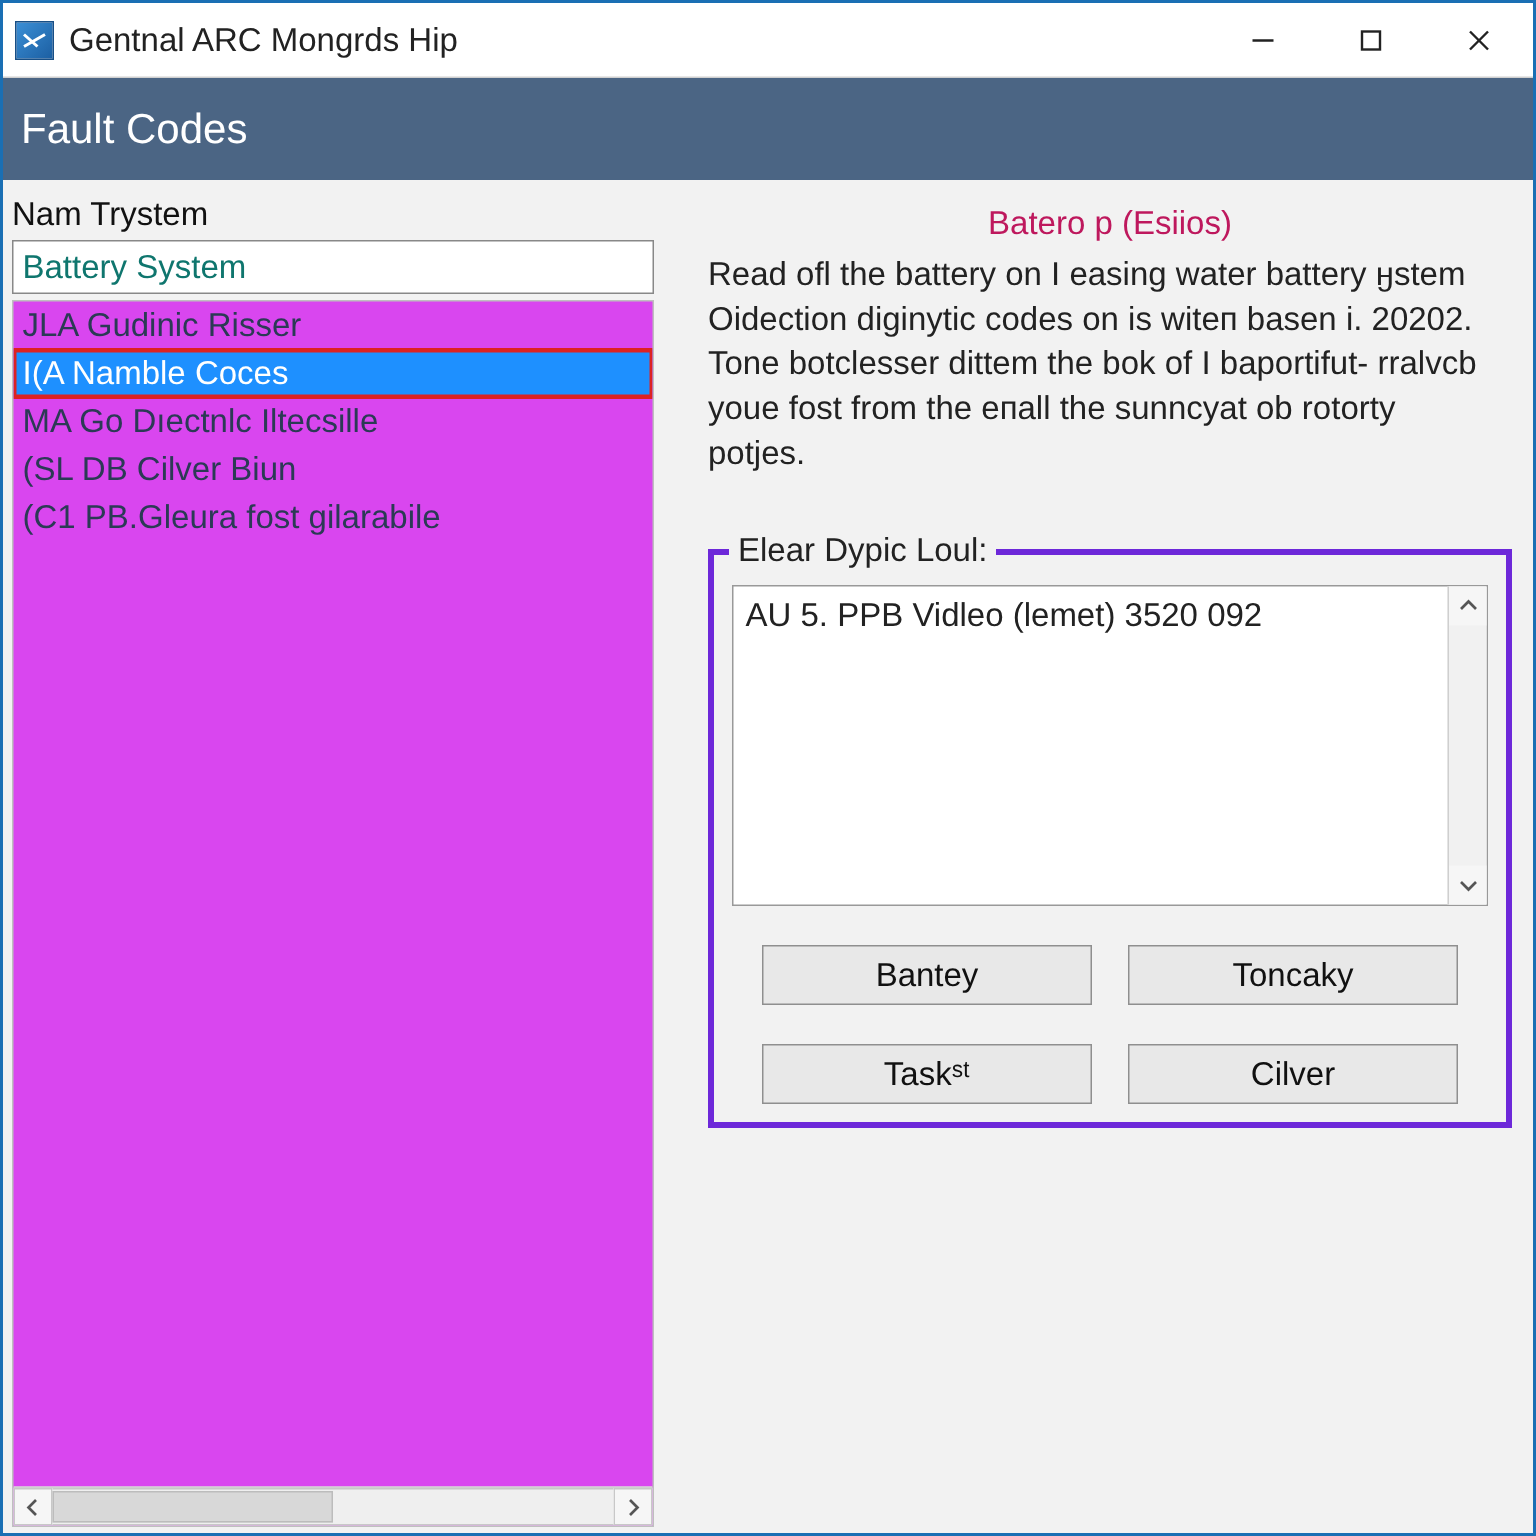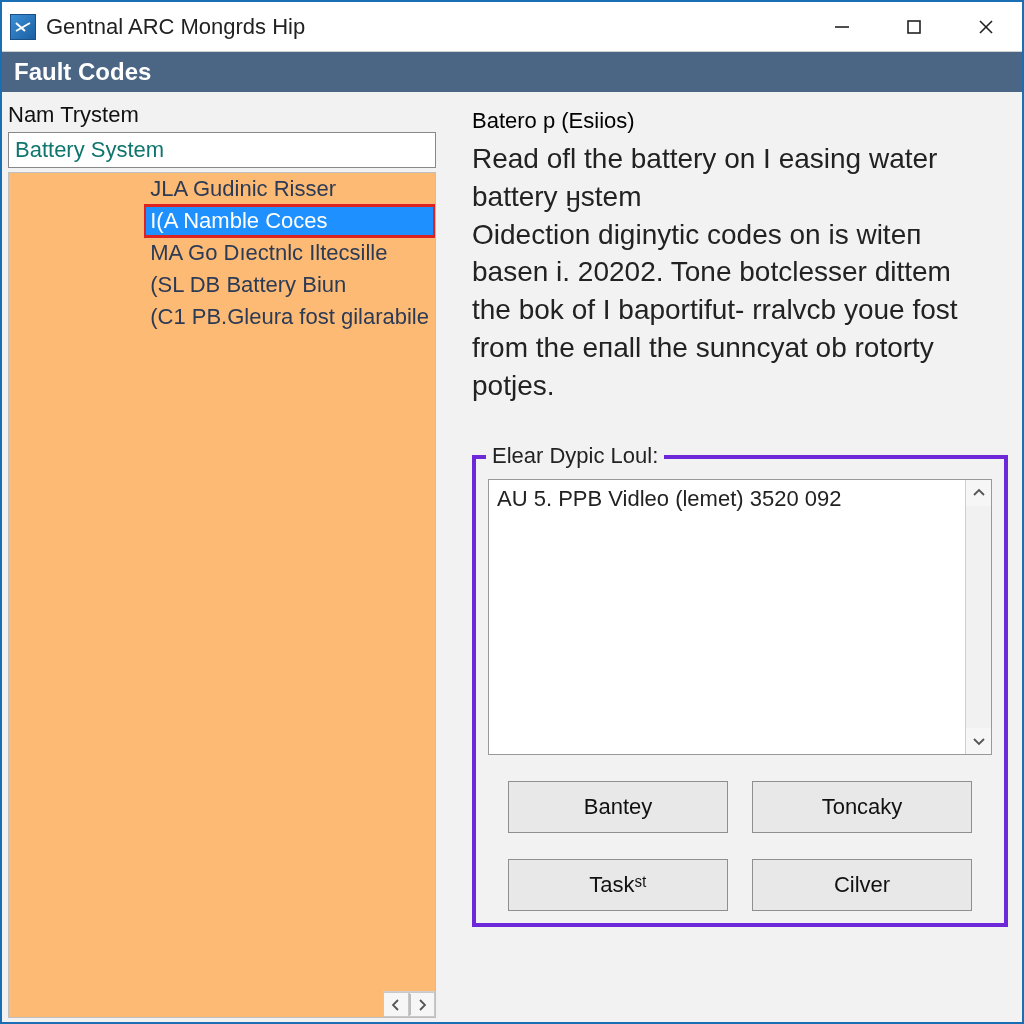--- a/index.html
+++ b/index.html
@@ -49,23 +49,23 @@
     width: 72px; height: 100%;
     display: flex; align-items: center; justify-content: center;
     color: #222;
     cursor: pointer;
   }
   .win-btn svg { stroke: #222; stroke-width: 1.6; fill: none; }
   
   .section-header {
     background: #4b6584;
     color: #fff;
-    padding: 6px 12px;
-    font-size: 24px;
-    font-weight: 700;
+    padding: 18px 12px;
+    font-size: 28px;
+    font-weight: 400;
   }
   
   .content {
     flex: 1;
     display: flex;
     background: #f2f2f2;
     overflow: hidden;
   }
   
   .left-panel {
@@ -82,28 +82,27 @@
   .search-box {
     border: 1px solid #888;
     background: #fff;
     padding: 4px 6px;
     font-size: 22px;
     color: #0f766e;
     margin: 0 2px 4px 2px;
   }
   .listbox {
     flex: 1;
-    background: #fdba74;
+    background: #d946ef;
     border: 1px solid #bfbfbf;
     display: flex;
     flex-direction: column;
     overflow: hidden;
     margin: 0 2px 0 2px;
     position: relative;
-    align-items: flex-end;
   }
   .list-items { flex: 1; overflow: hidden; }
   .list-item {
     padding: 3px 6px;
     font-size: 22px;
     color: #2b3a55;
     white-space: nowrap;
     cursor: pointer;
   }
   .list-item.selected {
@@ -145,25 +144,26 @@
   }
   
   .right-panel {
     flex: 1;
     padding: 10px 14px 30px 30px;
     display: flex;
     flex-direction: column;
   }
   .detail-title {
     font-size: 22px;
-    color: #000000;
+    color: #be185d;
     margin: 6px 0 6px 0;
+    text-align: center;
   }
   .detail-body {
-    font-size: 28px;
+    font-size: 22px;
     color: #222;
     line-height: 1.35;
     max-width: 520px;
   }
   .groupbox {
     margin-top: 50px;
     border: 4px solid #6d28d9;
     position: relative;
     padding: 20px 12px 12px 12px;
   }
@@ -171,21 +171,21 @@
     position: absolute;
     top: -16px; left: 10px;
     background: #f2f2f2;
     padding: 0 6px;
     font-size: 22px;
     color: #222;
   }
   .logbox {
     background: #fff;
     border: 1px solid #999;
-    height: 276px;
+    height: 214px;
     position: relative;
     padding: 6px 28px 24px 8px;
     font-size: 22px;
     color: #222;
   }
   .v-scroll {
     position: absolute;
     right: 0; top: 0;
     width: 26px; height: 100%;
     background: #f1f1f1;
@@ -202,21 +202,21 @@
   }
   .btn-row {
     display: flex;
     gap: 24px;
     margin-top: 26px;
     justify-content: center;
   }
   .btn {
     flex: 1;
     max-width: 220px;
-    height: 52px;
+    height: 40px;
     background: #e8e8e8;
     border: 1px solid #8f8f8f;
     display: flex;
     align-items: center;
     justify-content: center;
     font-size: 22px;
     color: #111;
     cursor: pointer;
   }
 </style>
@@ -257,21 +257,21 @@
   <div class="content">
 
     <div class="left-panel">
       <div class="panel-label">Nam Trystem</div>
       <input class="search-box" type="text" value="Battery System" style="">
       <div class="listbox">
         <div class="list-items" id="list-items">
             <div class="list-item">JLA Gudinic Risser</div>
             <div class="list-item selected highlight-box">I(A Namble Coces</div>
             <div class="list-item">MA Go Dıectnlc Iltecsille</div>
-            <div class="list-item">(SL DB Battery Biun</div>
+            <div class="list-item">(SL DB Cilver Biun</div>
             <div class="list-item">(C1 PB.Gleura fost gilarabile</div>
           </div>
         <div class="h-scroll">
           <div class="arrow">
             <svg width="12" height="12" viewBox="0 0 12 12">
                 <path d="M8 1 L3 6 L8 11" stroke="#555" stroke-width="1.8" fill="none"></path>
               </svg>
           </div>
           <div class="track">
             <div class="thumb"></div>

